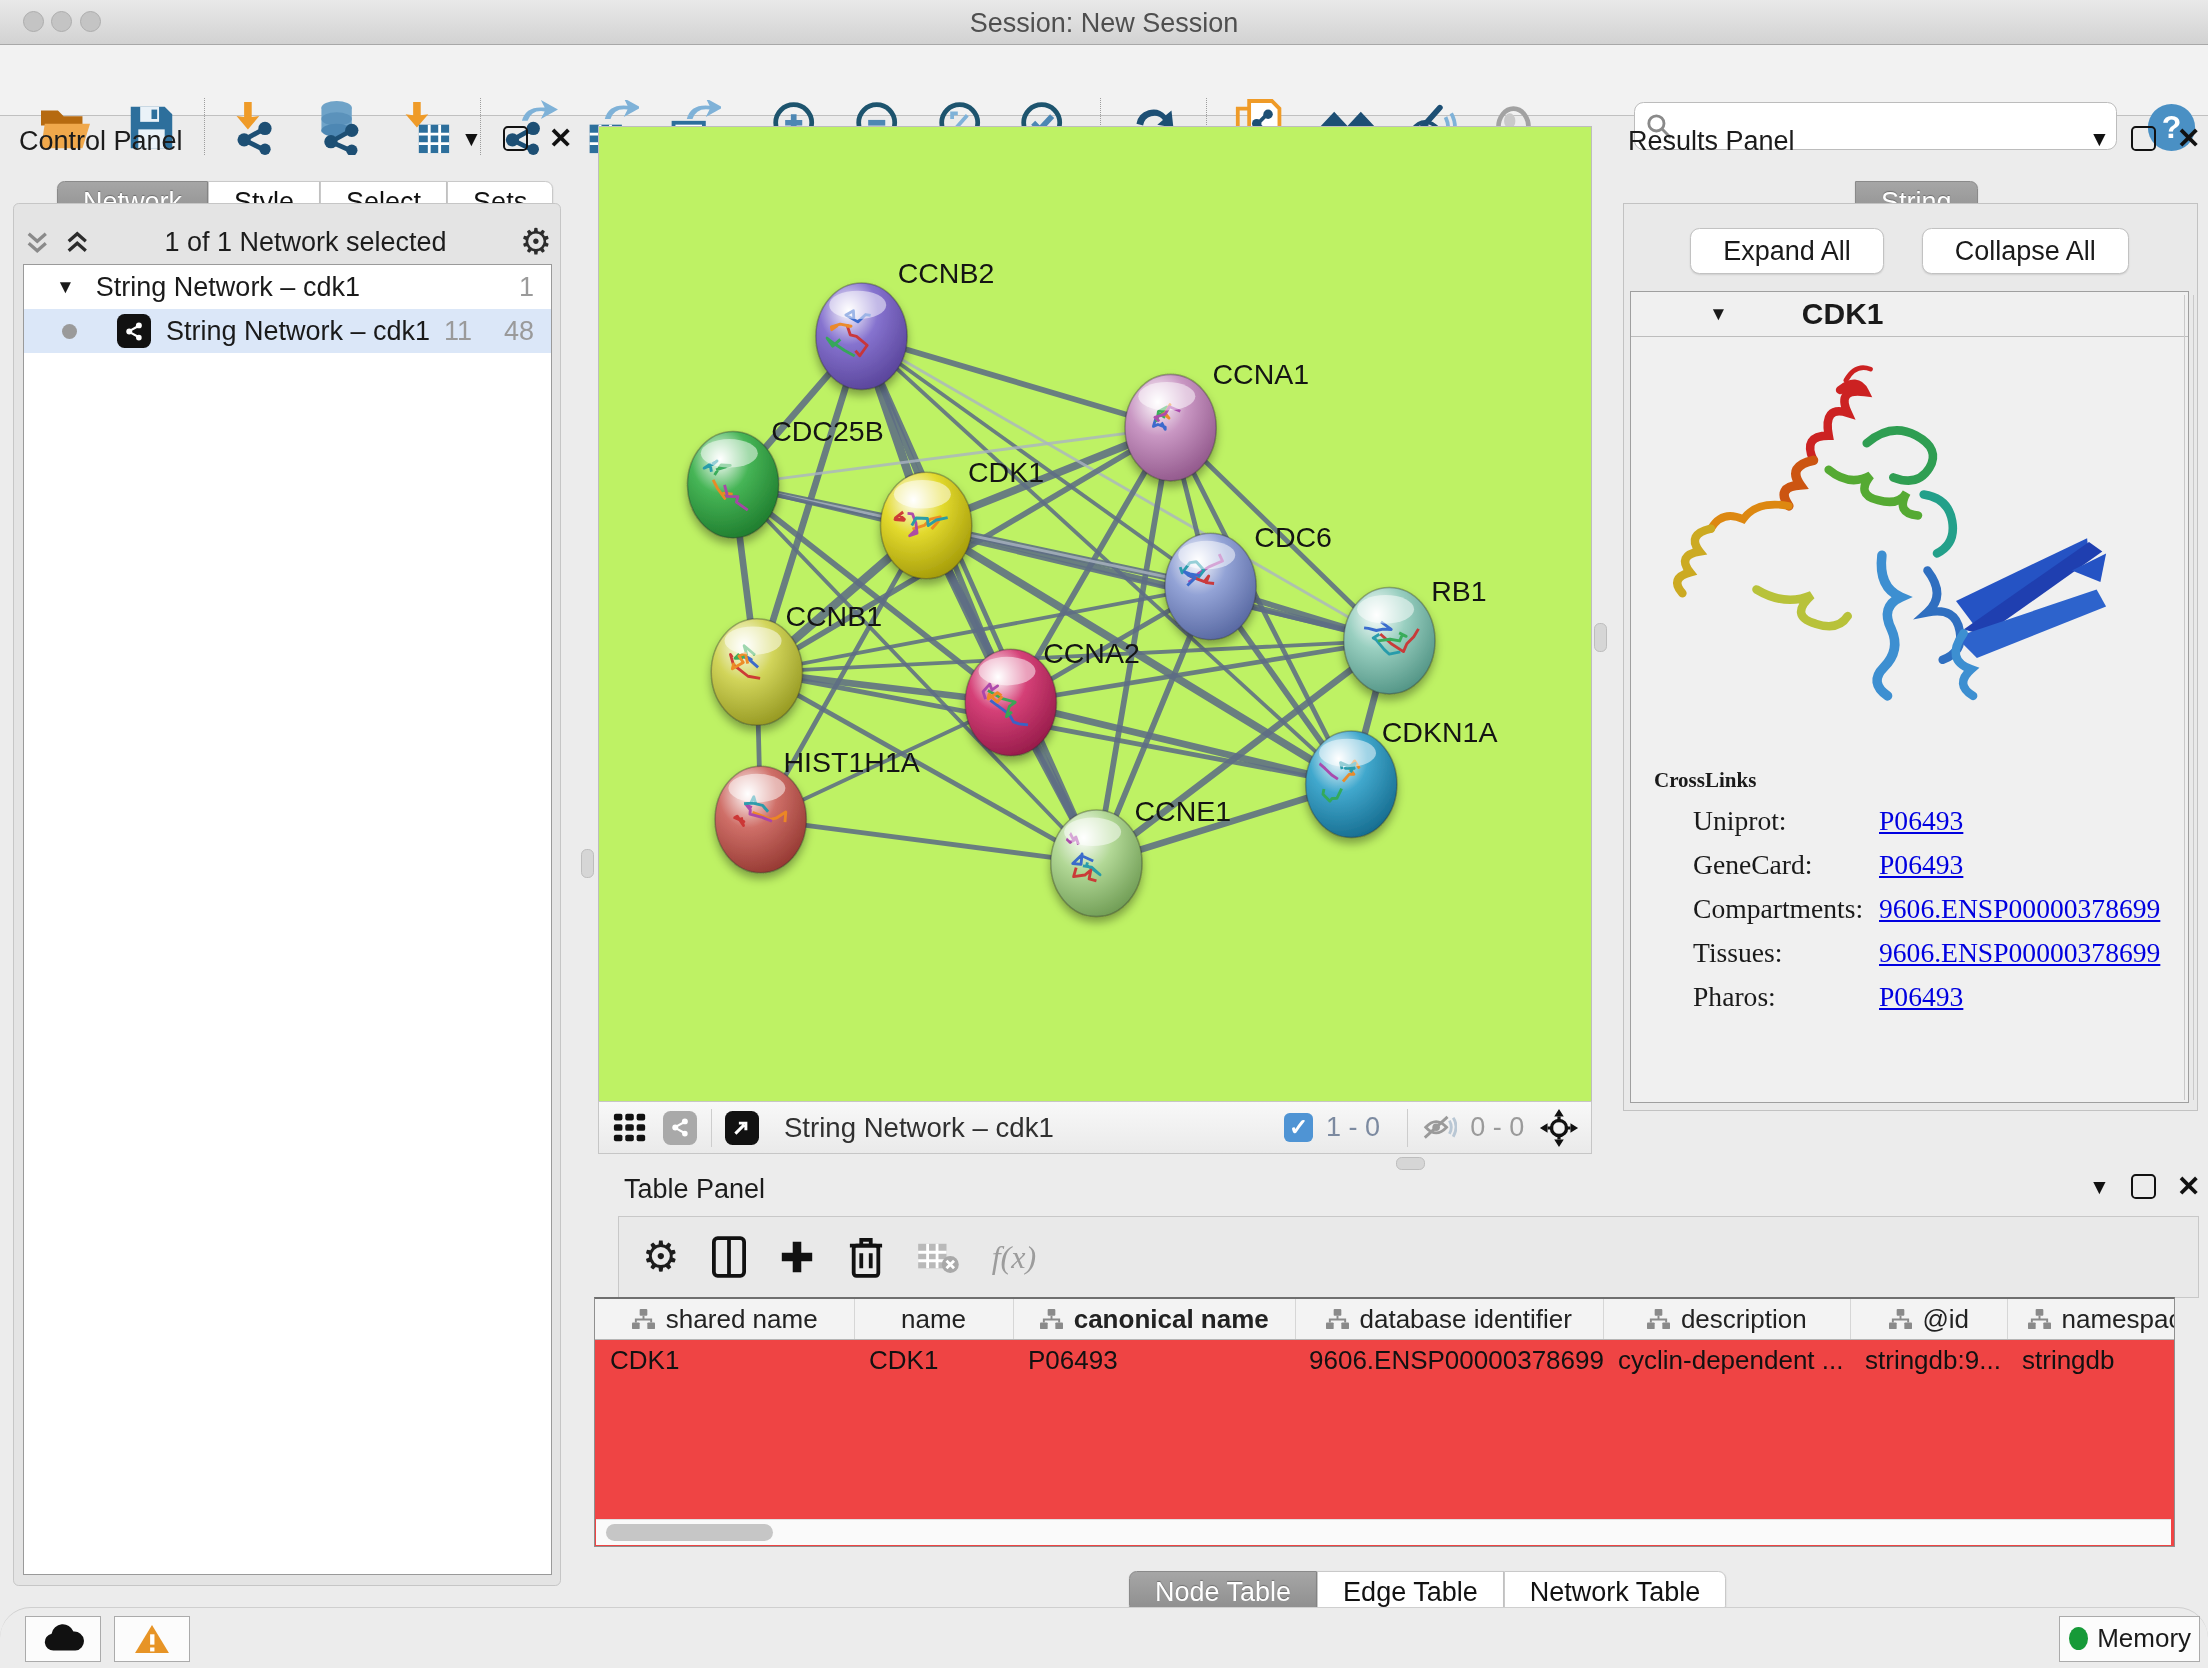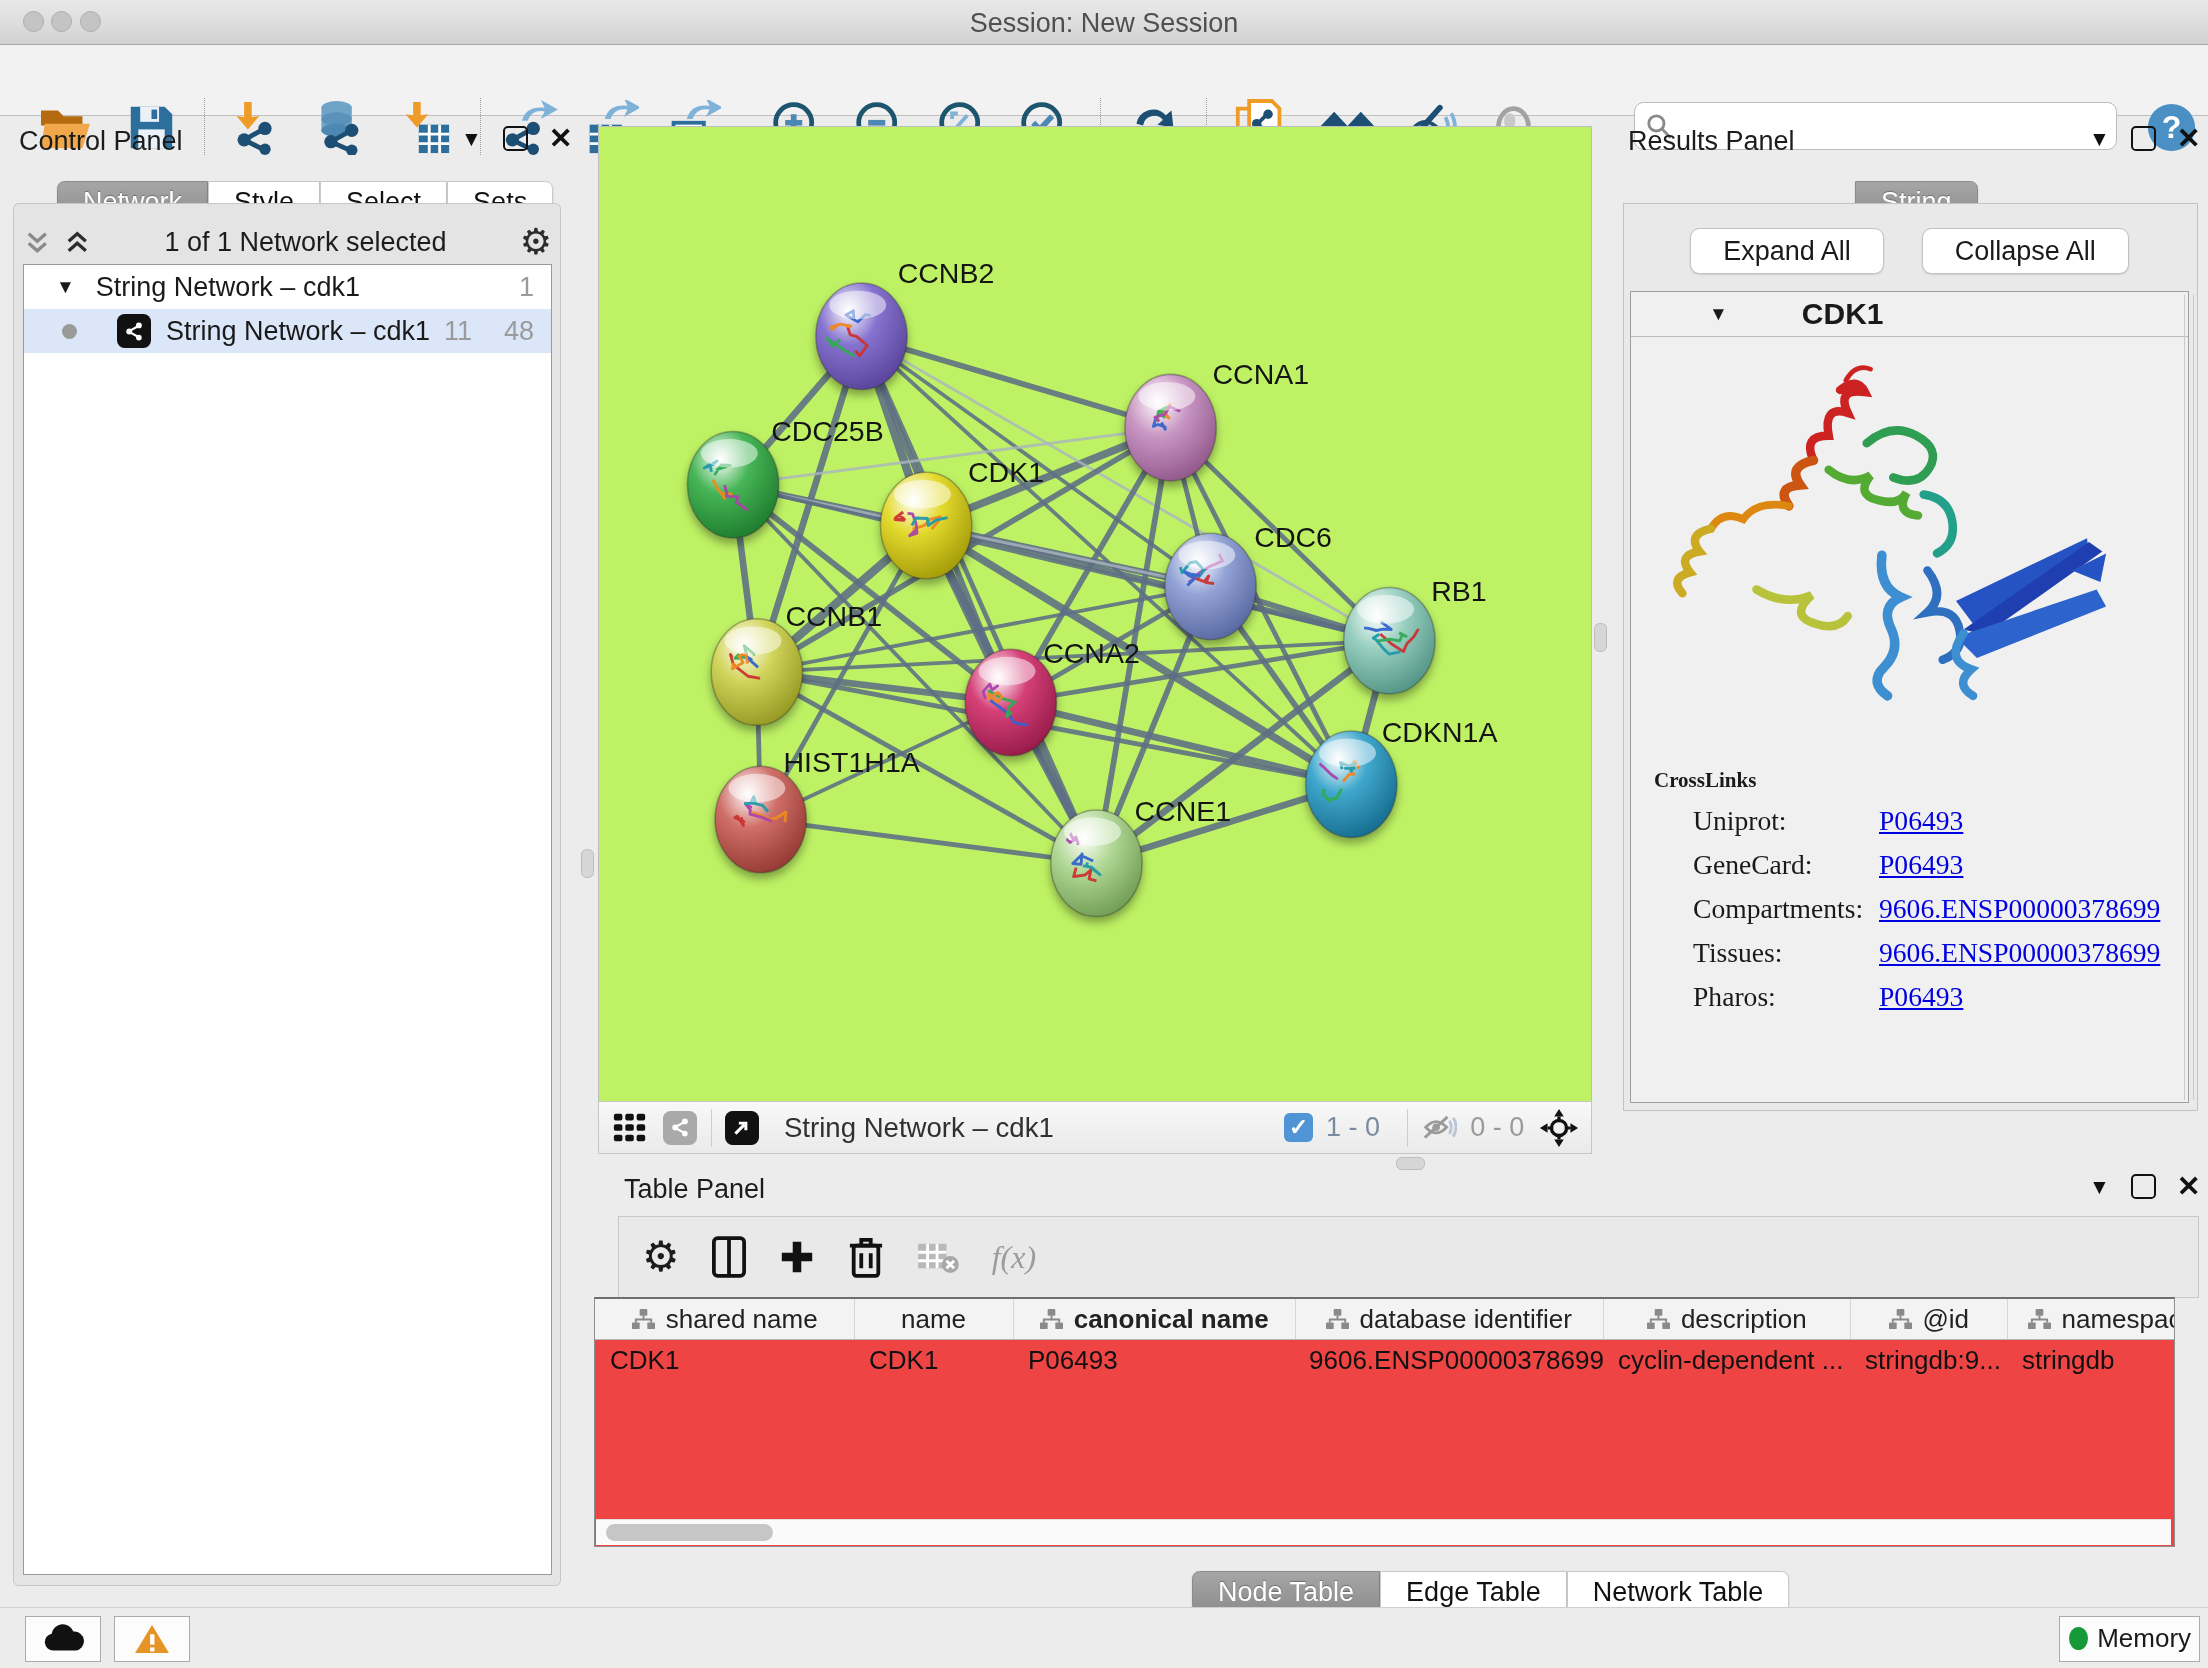--- a/index.html
+++ b/index.html
@@ -74,21 +74,21 @@
           border-top:2.9px solid #6f6f6f;overflow:hidden;}
   .th-row{position:absolute;left:0;top:0;width:1712px;height:40px;background:#f3f3f3;border-bottom:1px solid #b5b5b5;}
   .th-cell{position:absolute;top:0;height:40px;display:flex;align-items:center;justify-content:center;gap:9.5px;
            font-size:26px;color:#222;border-right:1px solid #d6d6d6;overflow:hidden;white-space:nowrap;}
   .td-cell{position:absolute;top:40px;height:42px;display:flex;align-items:center;padding-left:15px;
            font-size:26px;color:#111;overflow:hidden;white-space:nowrap;box-sizing:border-box;}
   .hscroll{position:absolute;left:1px;bottom:1px;width:1575px;height:25px;background:#fafafa;border-top:1px solid #e0e0e0;}
   .hthumb{position:absolute;left:9.5px;top:3.8px;width:167px;height:17px;border-radius:8.6px;background:#c6c6c6;}
   .fx{font-family:"Liberation Serif",serif;font-style:italic;font-size:32px;color:#9c9c9c;}
   
-  .statusbar{left:0;top:1607px;width:2208px;height:61px;background:#ececec;border-top:1px solid #cfcfcf;}
+  .statusbar{left:0;top:1607px;width:2208px;height:61px;background:#ececec;border-top:1px solid #cfcfcf;border-radius:31px;}
   .sq-btn{width:74px;height:44px;background:#fcfcfc;border:1.9px solid #ababab;display:flex;
           align-items:center;justify-content:center;}
   .mem-btn{position:absolute;right:7.6px;top:7.6px;width:139px;height:44px;background:#fcfcfc;border:1.9px solid #ababab;
            display:flex;align-items:center;justify-content:center;gap:9.5px;font-size:26px;}
   .mem-dot{width:19px;height:23px;border-radius:50%;background:#169a38;}
   svg{display:block;}
 </style>
 </head>
 <body>
 
@@ -814,21 +814,21 @@
         <div class="td-cell" style="left: 418px; width: 282px;">P06493</div>
         <div class="td-cell" style="left: 699px; width: 309px;">9606.ENSP00000378699</div>
         <div class="td-cell" style="left: 1008px; width: 247px;">cyclin-dependent ...</div>
         <div class="td-cell" style="left: 1255px; width: 157px;">stringdb:9...</div>
         <div class="td-cell" style="left: 1412px; width: 209px;">stringdb</div>
       </div>
     <div class="hscroll">
         <div class="hthumb"></div>
       </div>
   </div>
-  <div class="abs seg" style="left:1192px;top:1552px" id="table-tabs">
+  <div class="abs seg" style="left:1129px;top:1552px" id="table-tabs">
       <div class="tab sel">Node Table</div>
       <div class="tab">Edge Table</div>
       <div class="tab">Network Table</div>
     </div>
 
   <div class="abs statusbar">
     <div class="sq-btn abs" style="left:25px;top:7.6px">
       <svg width="42" height="28.5" viewBox="0 0 44 30">
           <path d="M12 28 a9 9 0 0 1 -2 -17.8 A12 12 0 0 1 33 8 a8 8 0 0 1 2 20z" fill="#111"></path>
         </svg>

